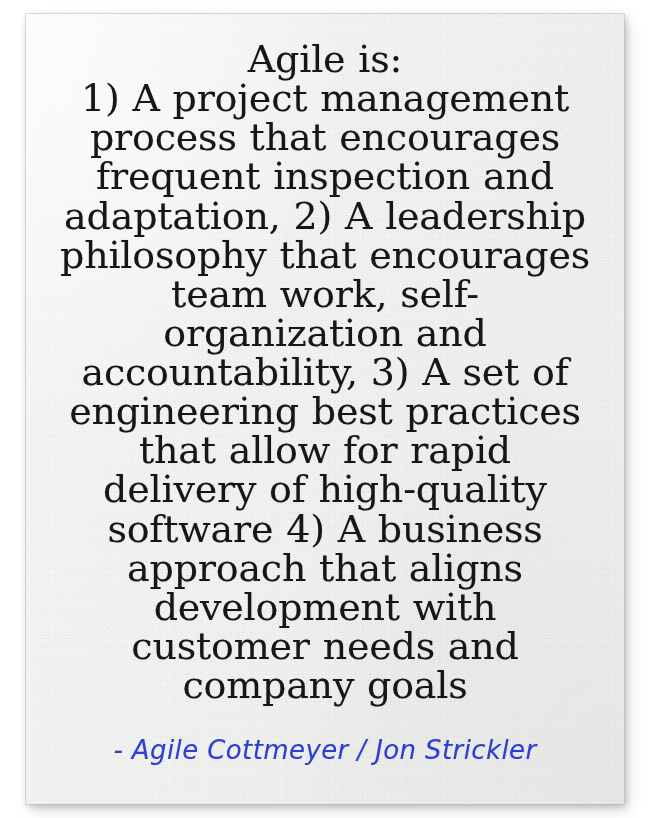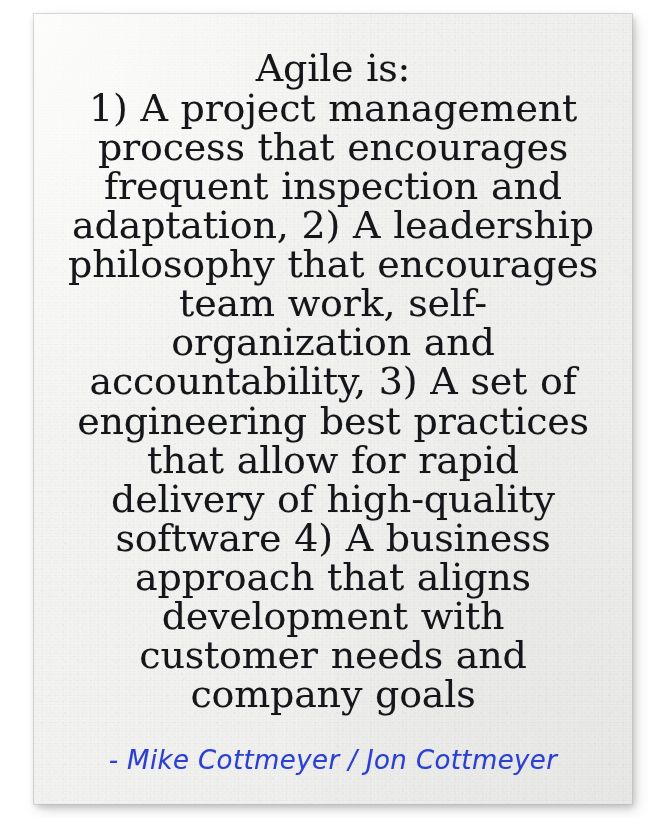--- a/index.html
+++ b/index.html
@@ -9,40 +9,40 @@
   body {
     width: 650px;
     height: 818px;
     background: #ffffff;
     font-family: "DejaVu Serif", serif;
     overflow: hidden;
   }
 
   .quote-card {
     position: absolute;
-    left: 34px;
+    left: 26px;
     top: 14px;
     width: 598px;
     height: 790px;
     background:
       radial-gradient(circle at 18% 22%, rgba(0,0,0,0.018) 0 1px, transparent 1px),
       radial-gradient(circle at 62% 48%, rgba(0,0,0,0.016) 0 1px, transparent 1px),
       radial-gradient(circle at 36% 76%, rgba(0,0,0,0.015) 0 1px, transparent 1px),
       radial-gradient(circle at 82% 12%, rgba(0,0,0,0.015) 0 1px, transparent 1px),
       linear-gradient(115deg, #f7f7f5 0%, #f2f2f0 40%, #efefee 70%, #f4f4f2 100%);
     background-size: 7px 7px, 11px 11px, 13px 13px, 17px 17px, 100% 100%;
     box-shadow:
       0 0 0 1px rgba(190,190,188,0.55),
       2px 3px 7px rgba(0,0,0,0.22),
       5px 7px 16px rgba(0,0,0,0.10);
     box-sizing: border-box;
     padding: 26px 30px 20px 30px;
     display: flex;
     flex-direction: column;
-    justify-content: center;
+    justify-content: flex-start;
   }
 
   
   .quote-card::before {
     content: "";
     position: absolute;
     left: 0; top: 0; right: 0; bottom: 0;
     pointer-events: none;
     background:
       repeating-linear-gradient(0deg, rgba(0,0,0,0.013) 0 1px, transparent 1px 3px),
@@ -90,14 +90,14 @@
     font-weight: 400;
     text-shadow: 0 0 1px rgba(43,63,208,0.25);
   }
 </style>
 </head>
 <body>
 
 <div class="quote-card">
   <div class="quote-text">Agile is:
 1) A project management process that encourages frequent inspection and adaptation, 2) A leadership philosophy that encourages team work, self-organization and accountability, 3) A set of engineering best practices that allow for rapid delivery of high-quality software 4) A business approach that aligns development with customer needs and company goals</div>
-  <div class="attribution">- Mike Cottmeyer / Jon Cottmeyer</div>
+  <div class="attribution">- Agile Cottmeyer / Jon Strickler</div>
 </div>
 
 </body></html>

